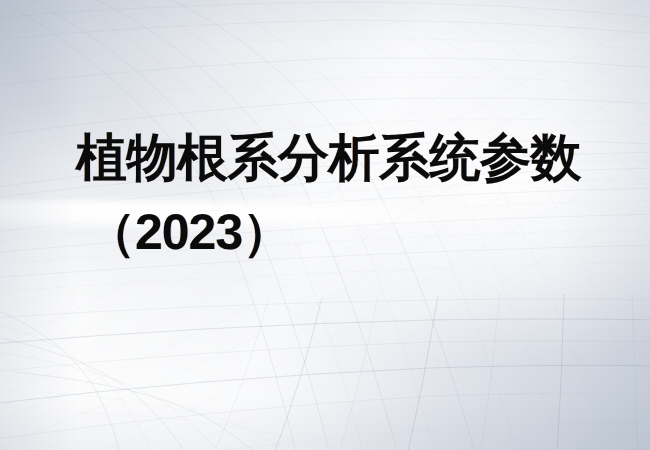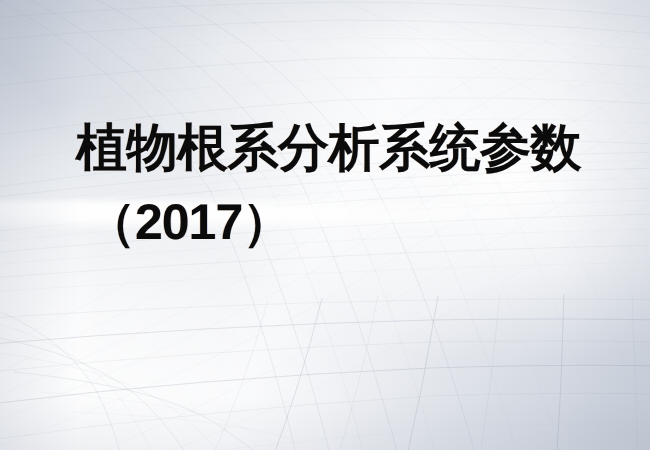--- a/index.html
+++ b/index.html
@@ -75,21 +75,21 @@
       linear-gradient(to left,  rgba(150,160,178,0.10) 0%, rgba(150,160,178,0) 14%),
       linear-gradient(to bottom, rgba(150,160,178,0.10) 0%, rgba(150,160,178,0) 10%),
       linear-gradient(to top,    rgba(150,160,178,0.12) 0%, rgba(150,160,178,0) 12%);
   }
 
   
 
   #title-block {
     position: absolute;
     left: 0;
-    top: 122px;
+    top: 132px;
     width: 650px;
     text-align: left;
     z-index: 5;
   }
 
   .title-line {
     display: block;
     color: #0b0b0c;
     font-weight: bold;
     line-height: 1.0;
@@ -218,16 +218,16 @@
 
       </g>
     </svg>
   </div>
 
   <div class="bg-layer" id="bg-sweep"></div>
   <div class="bg-layer" id="bg-vignette"></div>
 
   <div id="title-block">
     <span class="title-line" id="title-line-1">植物根系分析系统参数</span>
-    <span class="title-line" id="title-line-2">（2017）</span>
+    <span class="title-line" id="title-line-2">（2023）</span>
   </div>
 
 </div>
 
 </body></html>

